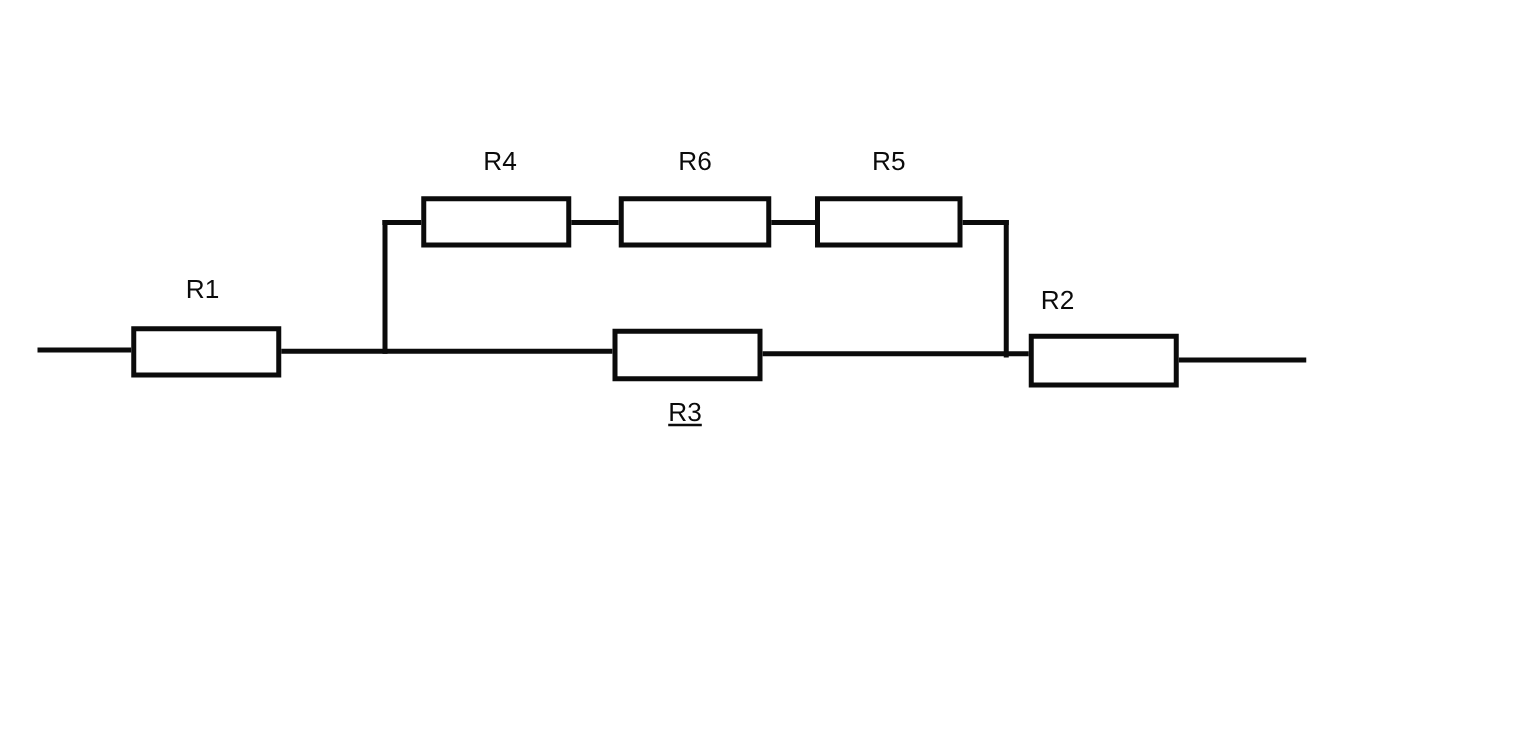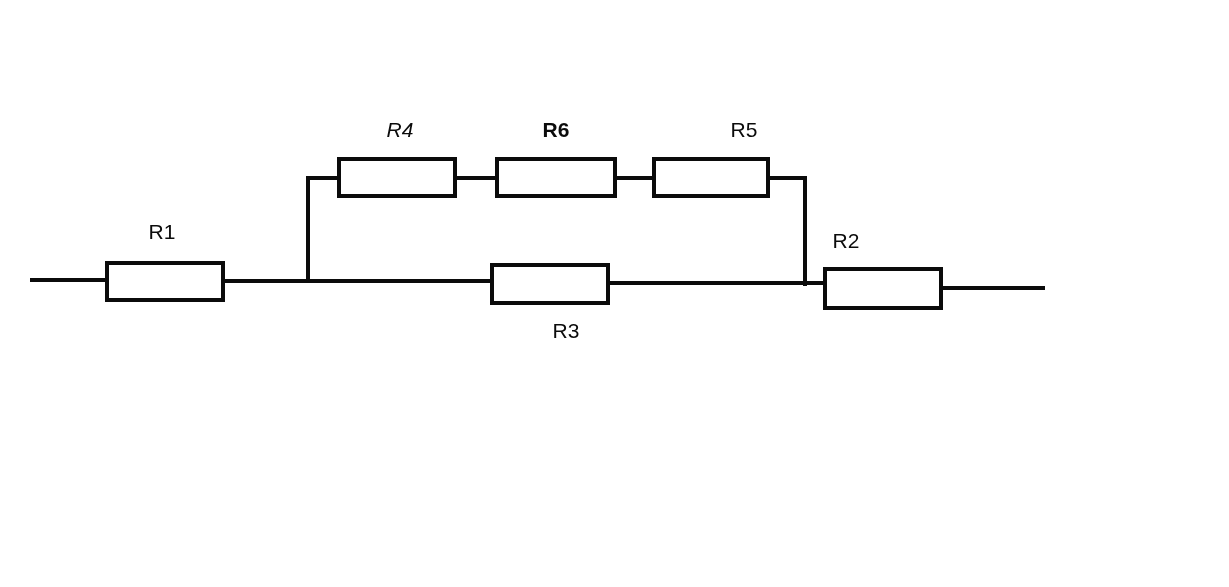--- a/index.html
+++ b/index.html
@@ -56,25 +56,25 @@
   
   .box-r1 { left: 105px; top: 261px; width: 120px; height: 41px; }
   .box-r4 { left: 337px; top: 157px; width: 120px; height: 41px; }
   .box-r6 { left: 495px; top: 157px; width: 122px; height: 41px; }
   .box-r5 { left: 652px; top: 157px; width: 118px; height: 41px; }
   .box-r3 { left: 490px; top: 263px; width: 120px; height: 42px; }
   .box-r2 { left: 823px; top: 267px; width: 120px; height: 43px; }
 
   
   .label-r1 { left: 162px; top: 221px; }
-  .label-r4 { left: 400px; top: 119px; font-style: italic; }
-  .label-r6 { left: 556px; top: 119px; font-weight: bold; }
-  .label-r5 { left: 744px; top: 119px; }
+  .label-r4 { left: 400px; top: 119px; }
+  .label-r6 { left: 556px; top: 119px; }
+  .label-r5 { left: 711px; top: 119px; }
   .label-r2 { left: 846px; top: 230px; }
-  .label-r3 { left: 566px; top: 320px; }
+  .label-r3 { left: 548px; top: 320px; text-decoration: underline; }
 </style>
 </head>
 <body>
 
 <div class="canvas">
 
   <div class="wire wire-left-lead"></div>
   <div class="wire wire-mid"></div>
   <div class="wire wire-branch-up-left"></div>
   <div class="wire wire-top-1"></div>

